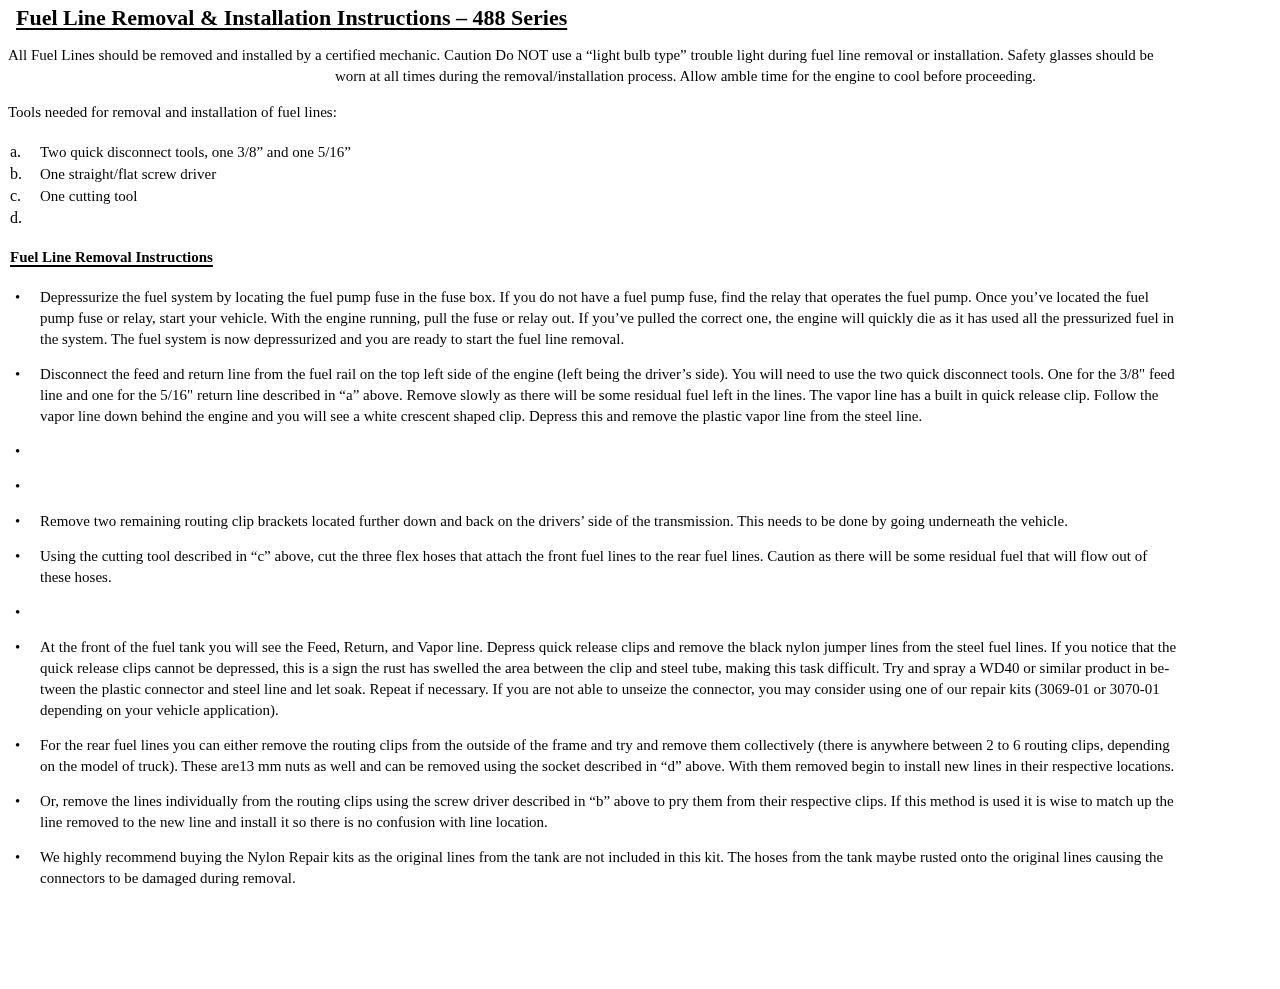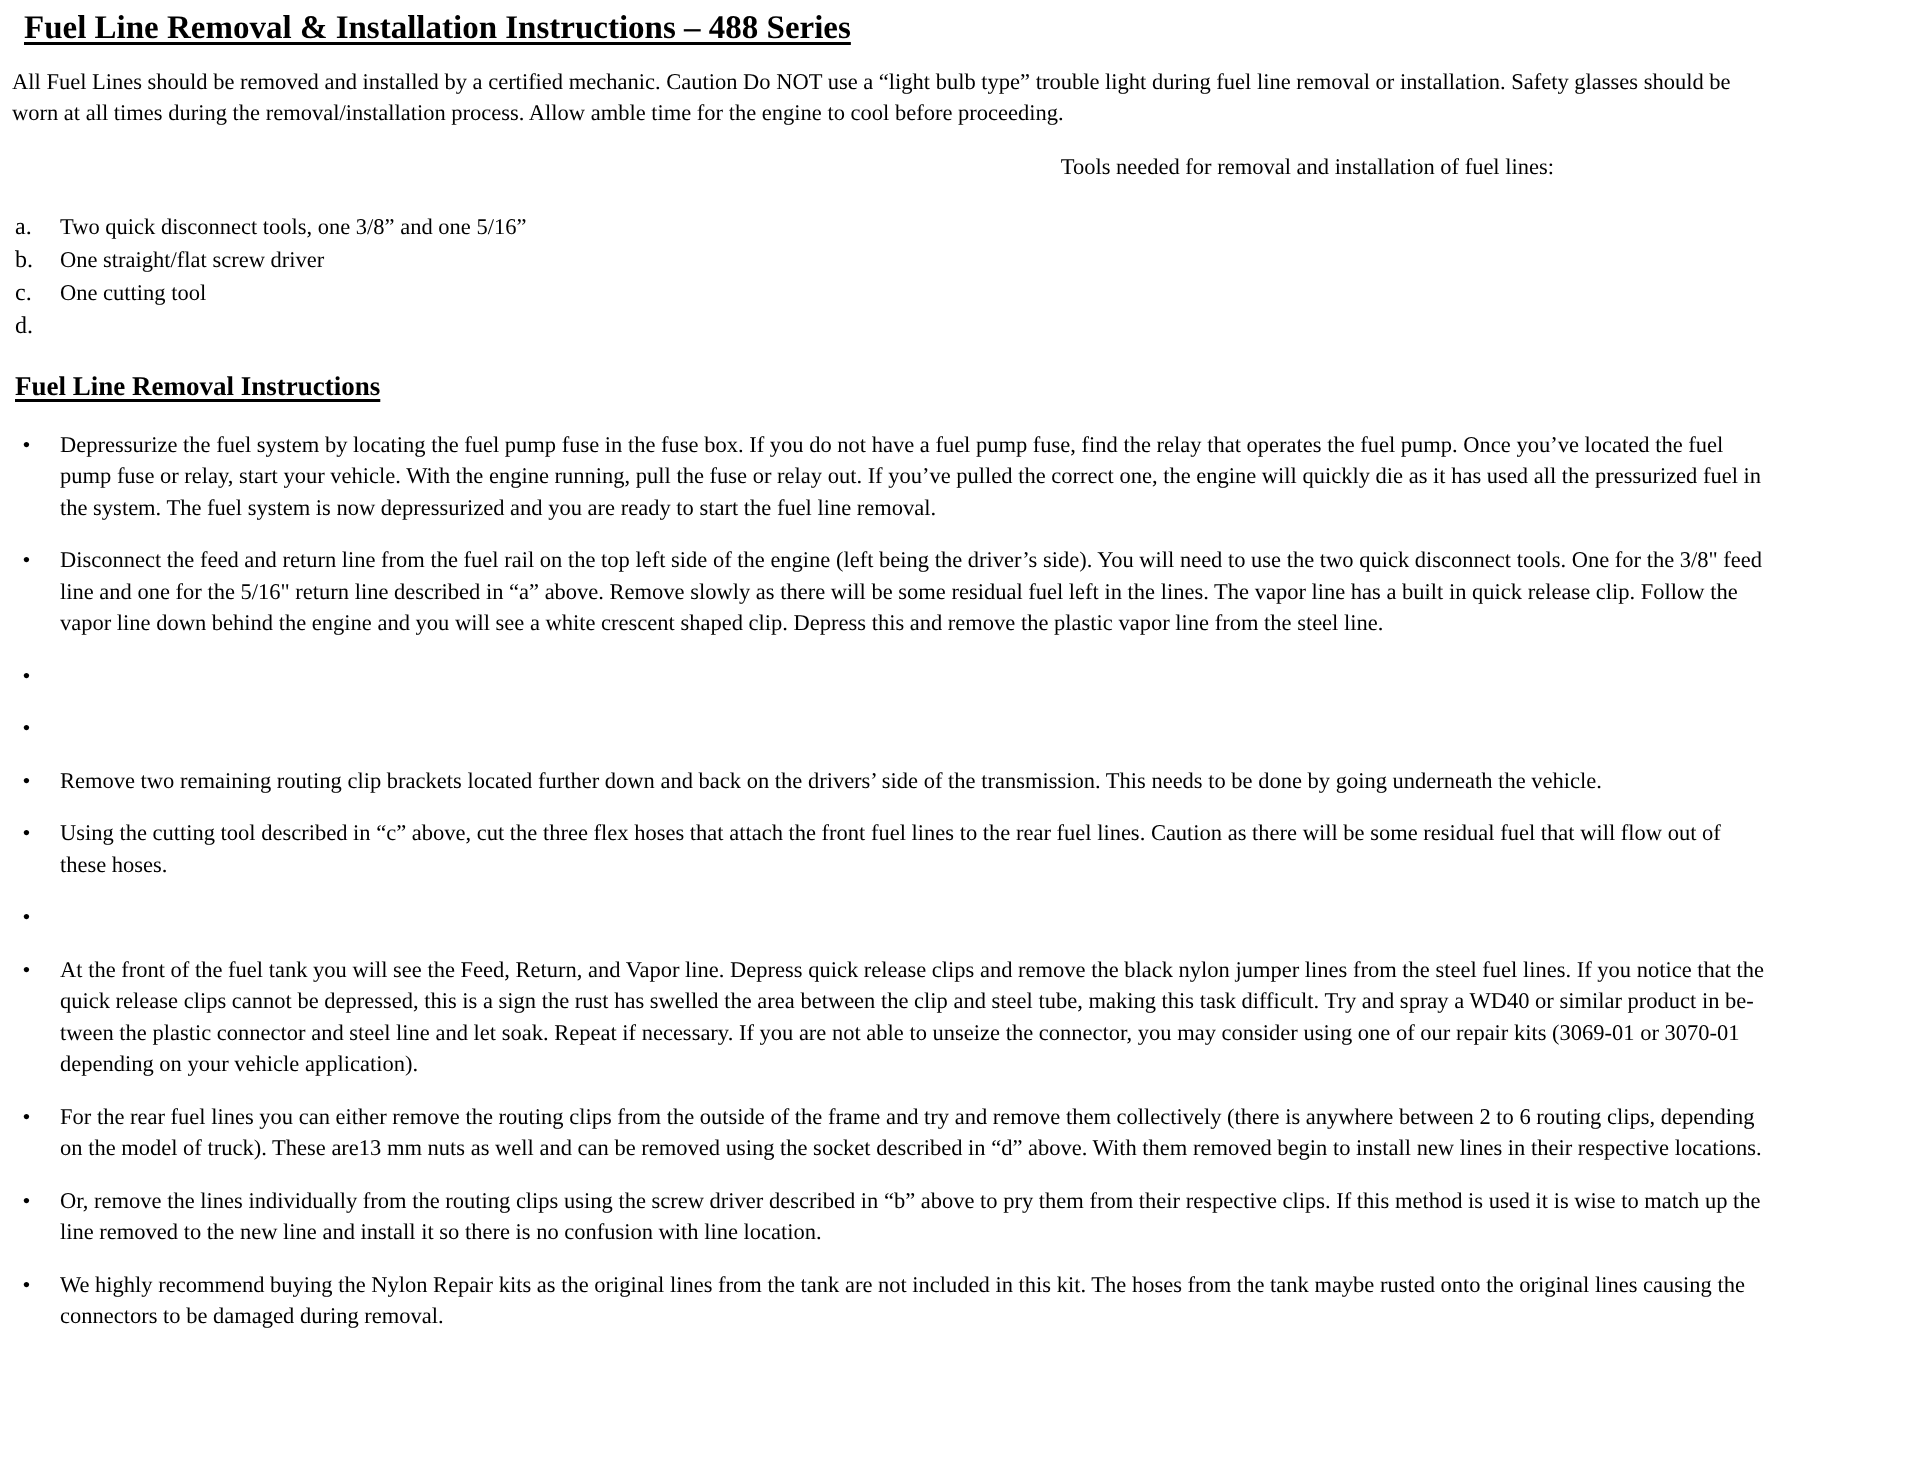--- a/index.html
+++ b/index.html
@@ -19,35 +19,35 @@
   .doc-title {
     font-size: 22px;
     line-height: 27px;
     font-weight: 700;
     text-decoration: underline;
     text-decoration-thickness: 2px;
     text-underline-offset: 3px;
     margin: 2px 0 0 8px;
   }
   .section-title {
-    font-size: 18px;
+    font-size: 15px;
     line-height: 27px;
     font-weight: 700;
     text-decoration: underline;
     text-decoration-thickness: 2px;
     text-underline-offset: 3px;
     margin: 15px 0 16px 2px;
   }
   .pre {
     white-space: pre;
     font-size: 15px;
     line-height: 21px;
   }
-  .intro      { margin-top: 14px; }
-  .tools-intro{ margin-top: 15px; text-align: right; }
+  .intro      { margin-top: 14px; text-align: right; }
+  .tools-intro{ margin-top: 15px; }
   .tools-list { margin-top: 18px; }
   .tool-row   { display: flex; }
   .tool-row .pre { line-height: 22px; }
   .tool-letter {
     width: 32px;
     box-sizing: border-box;
     padding-left: 2px;
     font-size: 16px;
     line-height: 22px;
     flex: 0 0 auto;

